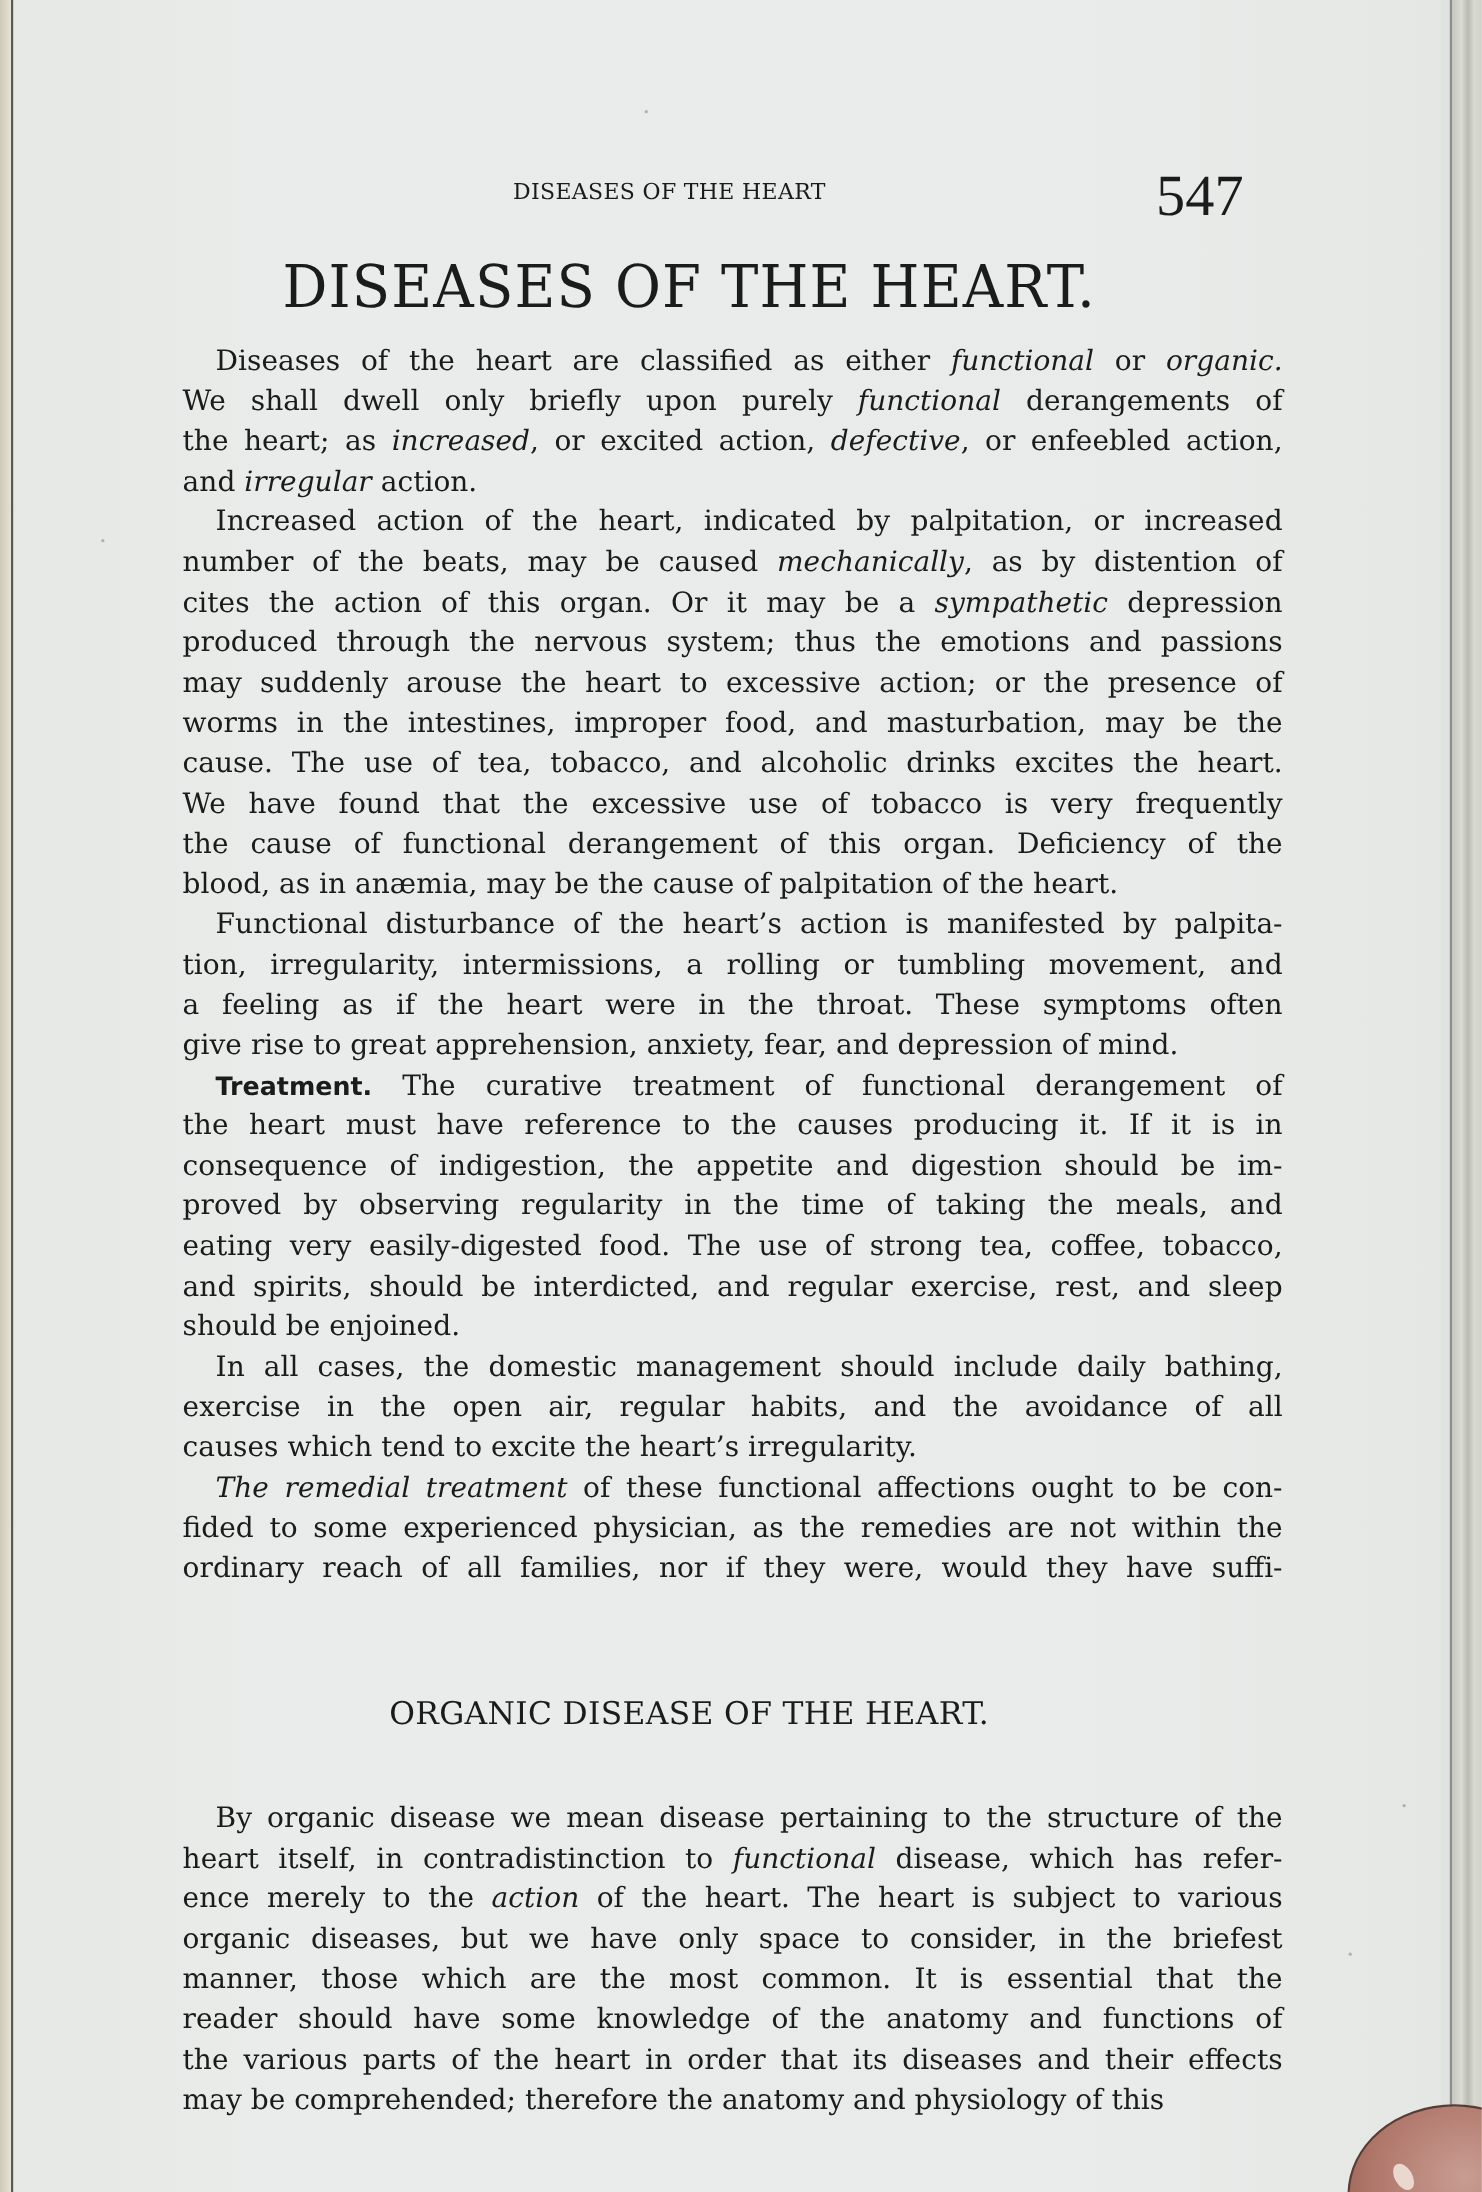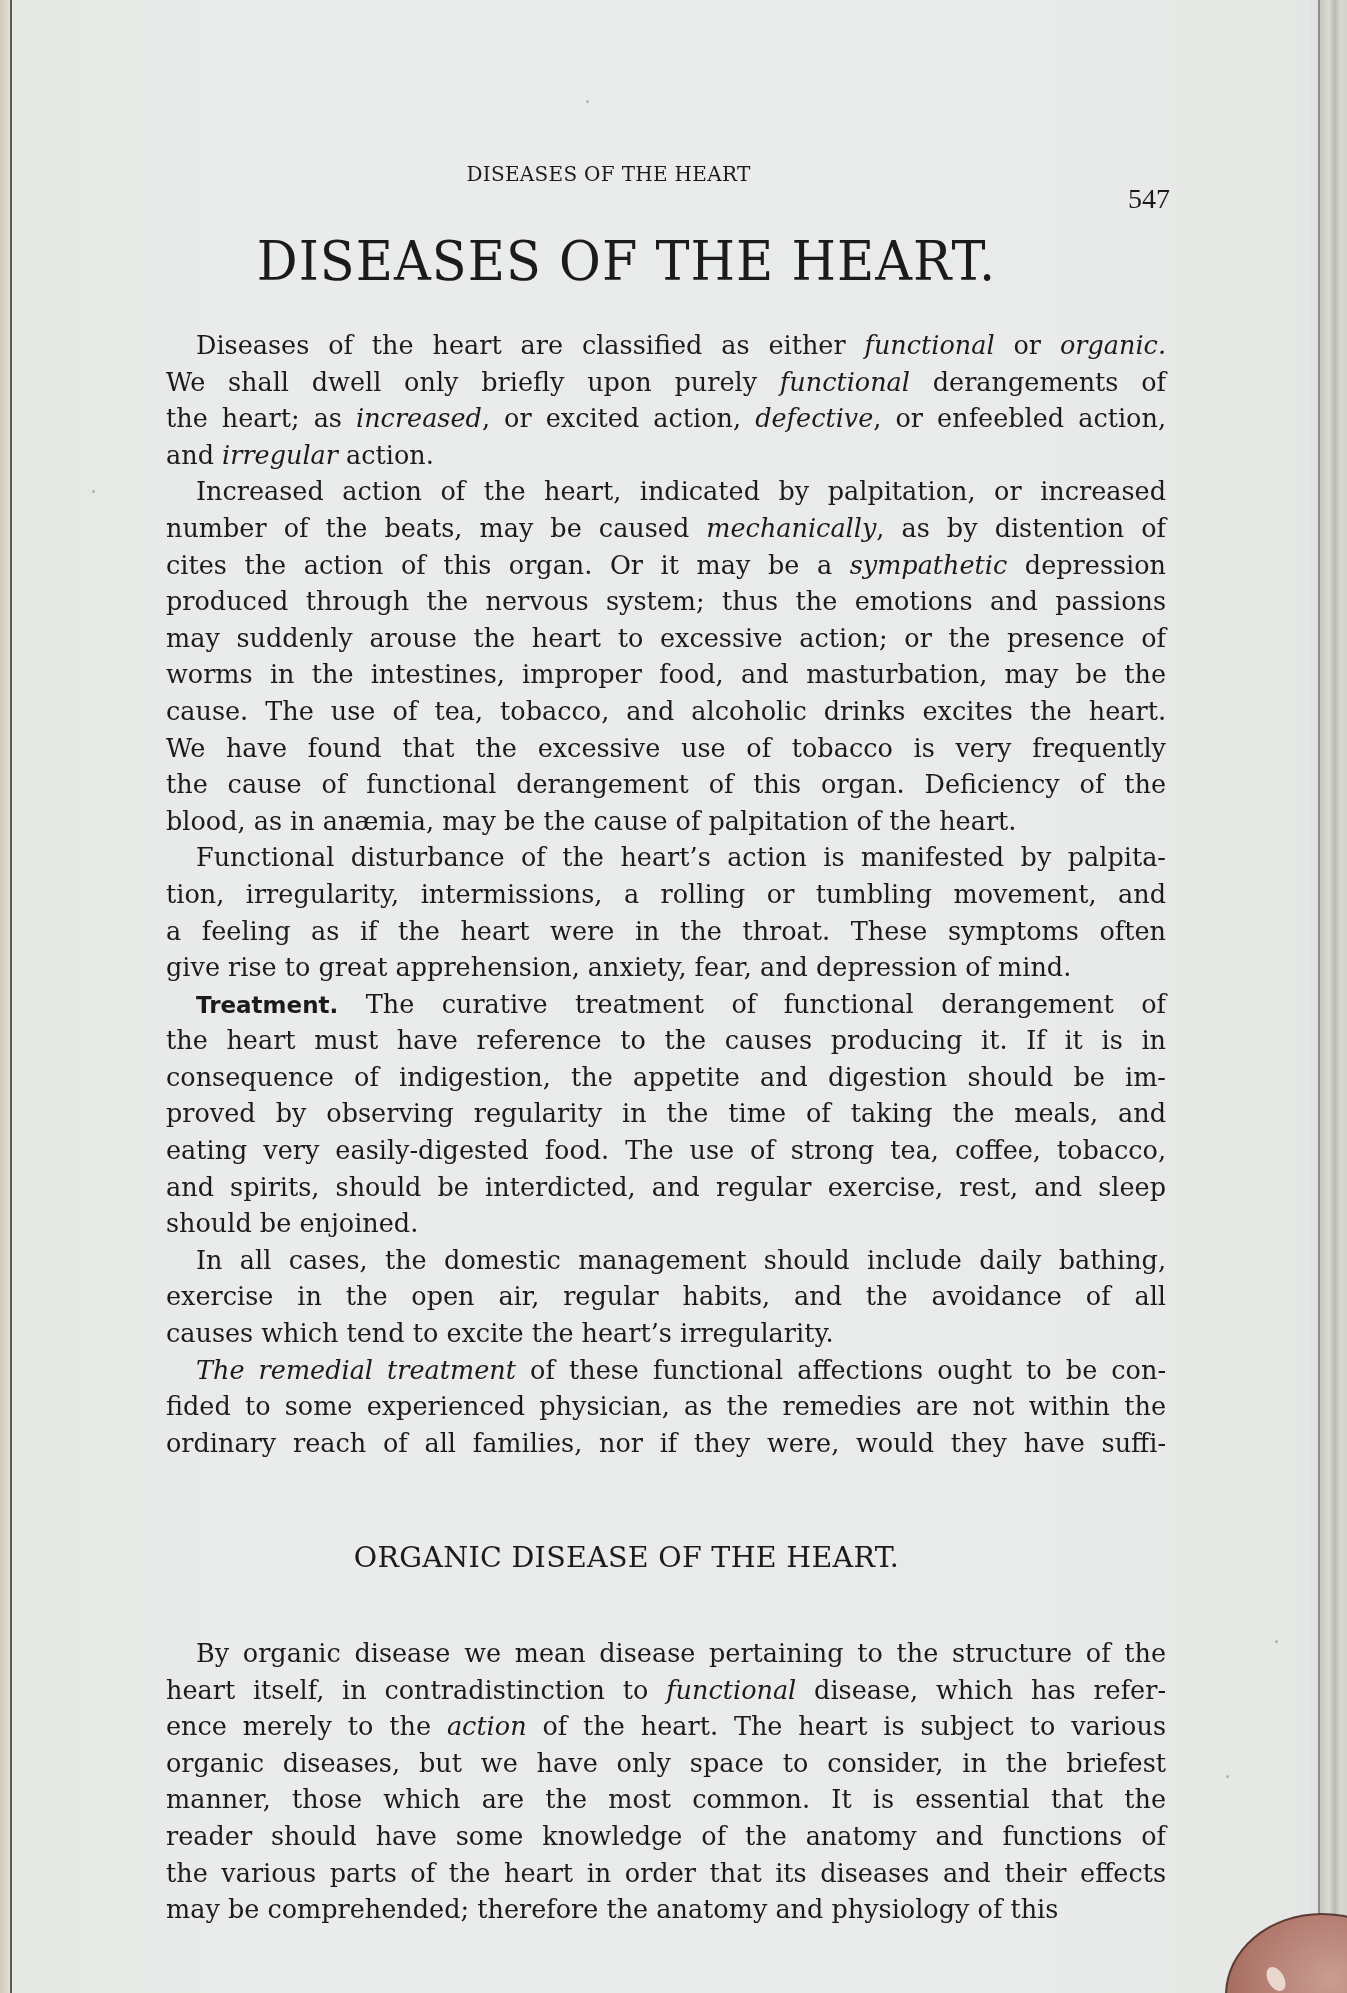--- a/index.html
+++ b/index.html
@@ -22,22 +22,22 @@
     position: absolute; left: 1318px; top: 0; width: 29px; height: 1993px;
     background: linear-gradient(90deg, #c4c6bf 0%, #d9dbd4 30%, #b9bbb3 50%, #d8d9d1 70%, #cfd0c8 100%);
     border-left: 2px solid #8d8f86;
   }
   .running-head {
     position: absolute; top: 162px; left: 0; width: 1347px; text-align: center;
     font-family: "DejaVu Serif", serif; font-size: 20px; letter-spacing: 0.3px;
     transform: translateX(-65px);
   }
   .page-number {
-    position: absolute; top: 148px; left: 1128px;
-    font-family: "Liberation Serif", serif; font-size: 28px; margin-top: 35px;
+    position: absolute; top: 148px; left: 1051px;
+    font-family: "Liberation Serif", serif; font-size: 53px;
   }
   .chapter-title {
     position: absolute; top: 232px; left: 0; width: 1347px; text-align: center;
     font-family: "DejaVu Serif", serif; font-size: 51px; letter-spacing: 1px;
     transform: scaleY(1.05) translateX(-47px);
   }
   .text-block {
     position: absolute; left: 166px; width: 1000px;
     font-family: "DejaVu Serif", serif; font-size: 25.5px;
   }
@@ -70,21 +70,21 @@
 <body>
 
 <div class="page"></div>
 <div class="left-edge"></div>
 <div class="right-edge"></div>
 
 <div class="running-head">DISEASES OF THE HEART</div>
 <div class="page-number">547</div>
 <h1 class="chapter-title" style="margin:0;font-weight:normal;">DISEASES OF THE HEART.</h1>
 
-<div class="text-block" id="block-functional" style="top:327px;">
+<div class="text-block" id="block-functional" style="top:310px;">
     <div>
       <div class="line indent"><span>Diseases of the heart are classified as either </span><span class="it">functional</span><span> or </span><span class="it">organic.</span></div>
       <div class="line"><span>We shall dwell only briefly upon purely </span><span class="it">functional</span><span> derangements of</span></div>
       <div class="line"><span>the heart; as </span><span class="it">increased</span><span>, or excited action, </span><span class="it">defective</span><span>, or enfeebled action,</span></div>
       <div class="line last"><span>and </span><span class="it">irregular</span><span> action.</span></div>
     </div>
     <div>
       <div class="line indent"><span>Increased action of the heart, indicated by palpitation, or increased</span></div>
       <div class="line"><span>number of the beats, may be caused </span><span class="it">mechanically</span><span>, as by distention of</span></div>
       <div class="line"><span>cites the action of this organ.  Or it may be a </span><span class="it">sympathetic</span><span> depression</span></div>

